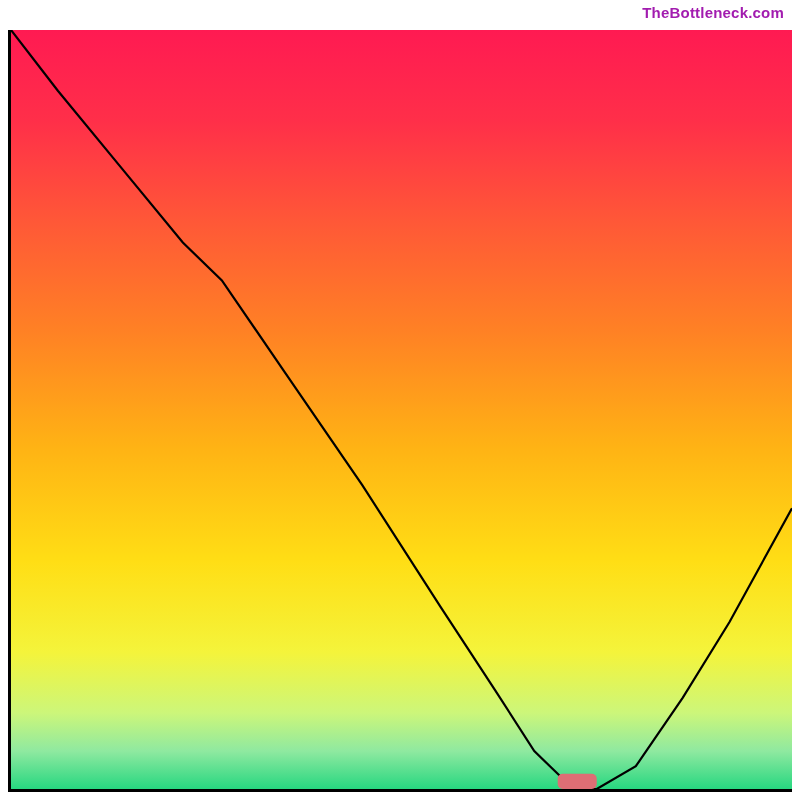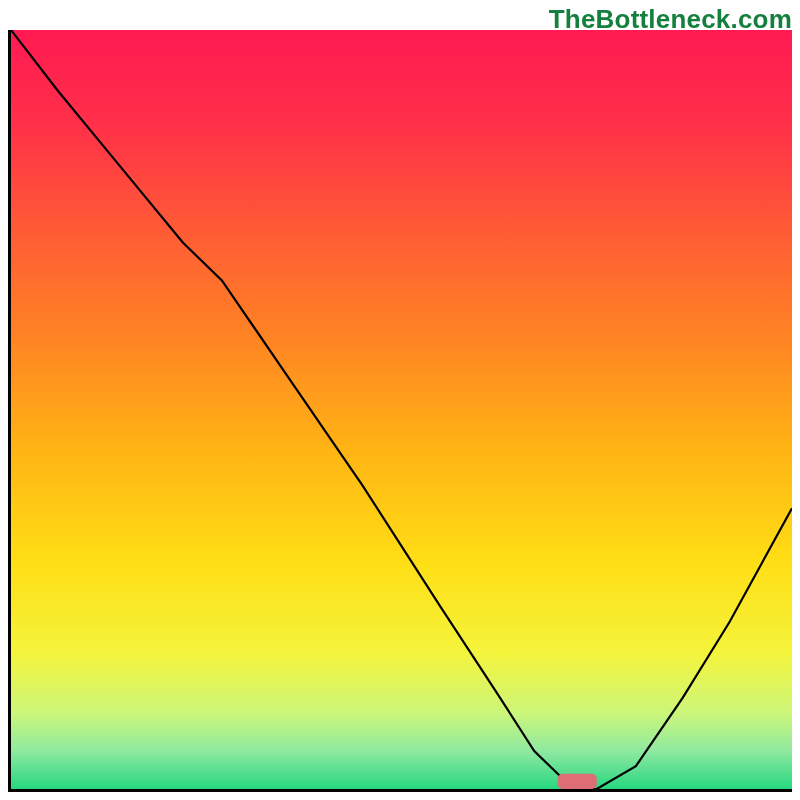--- a/index.html
+++ b/index.html
@@ -11,24 +11,24 @@
     font-family: Arial, Helvetica, sans-serif;
   }
   .stage {
     position: relative;
     width: 800px;
     height: 800px;
   }
   .watermark {
     position: absolute;
     top: 4px;
-    right: 8px;
-    font-size: 26px;
+    right: 16px;
+    font-size: 15px;
     font-weight: 600;
-    color: #15803d;
+    color: #a21caf;
     letter-spacing: 0.2px;
   }
   .plot {
     position: absolute;
     left: 8px;
     top: 30px;
     width: 784px;
     height: 762px;
     border-left: 3px solid #000;
     border-bottom: 3px solid #000;

